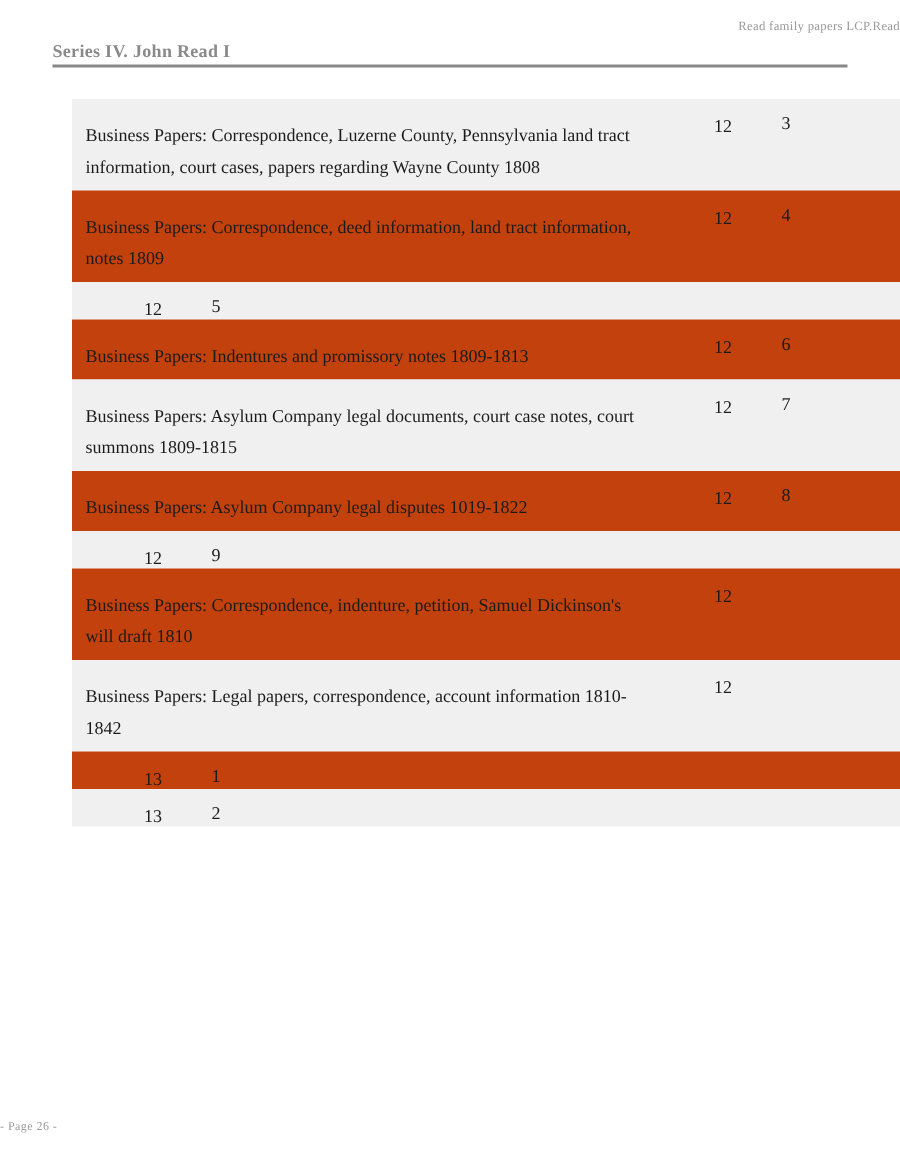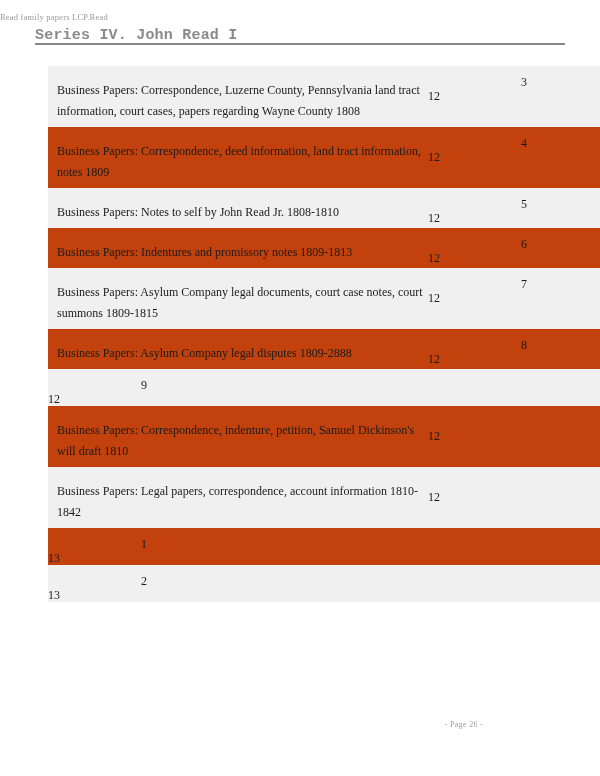--- a/index.html
+++ b/index.html
@@ -8,27 +8,27 @@
     --muted:#9a9a9a;
     --series:#8a8a8a;
     --rule:#888888;
   }
   *{margin:0;padding:0;box-sizing:border-box;}
   html,body{width:600px;height:776px;background:#ffffff;overflow:hidden;}
   body{position:relative;font-family:"Liberation Serif","DejaVu Serif",serif;}
 
   .doc-header-center{
     position:absolute;top:12px;left:0;width:600px;
-    text-align:left;font-size:8.5px;color:var(--muted);
+    text-align:right;font-size:8.5px;color:var(--muted);
     letter-spacing:.2px;
   }
   .series-title{
     position:absolute;top:27px;left:35px;
-    font-family:Liberation Mono, monospace;
-    font-weight:bold;font-size:15px;color:var(--series);
+    font-family:Liberation Serif, serif;
+    font-weight:bold;font-size:12px;color:var(--series);
     letter-spacing:.2px;
   }
   .header-rule{
     position:absolute;top:43px;left:35px;width:530px;height:2px;
     background:var(--rule);border:none;
   }
 
   .folder-table{
     position:absolute;top:66px;left:48px;width:512px;
   }
@@ -36,31 +36,31 @@
     display:flex;align-items:stretch;width:565px;
   }
   .frow.shaded{background:var(--row-shaded);}
   .frow.plain{background:#c2410c;}
   .cell-title{
     width:380px;
     padding:14px 4px 5px 9px;
     font-size:12px;line-height:21px;color:var(--body-text);
   }
   .cell-box{
-    width:60px;padding-top:23px;text-align:left;
+    width:60px;padding-top:11px;text-align:right;
     font-size:12px;line-height:14px;color:var(--body-text);
   }
   .cell-folder{
     width:72px;padding-top:9px;text-align:center;
     font-size:12px;line-height:14px;color:var(--body-text);
   }
 
   .doc-footer{
-    position:absolute;top:720px;left:0;width:483px;
-    text-align:right;font-size:8px;color:var(--muted);
+    position:absolute;top:746px;left:0;width:483px;
+    text-align:left;font-size:8px;color:var(--muted);
     letter-spacing:.3px;
   }
 </style>
 </head>
 <body>
 
 <div class="doc-header-center">Read family papers  LCP.Read</div>
 
 <div class="series-title">Series IV. John Read I</div>
 
@@ -71,36 +71,35 @@
     <div class="cell-title">Business Papers: Correspondence, Luzerne County, Pennsylvania land tract information, court cases, papers regarding Wayne County 1808</div>
     <div class="cell-box">12</div>
     <div class="cell-folder">3</div>
   </div>
     <div class="frow plain">
     <div class="cell-title">Business Papers: Correspondence, deed information, land tract information, notes 1809</div>
     <div class="cell-box">12</div>
     <div class="cell-folder">4</div>
   </div>
     <div class="frow shaded">
-    <div class="cell-title">Business Papers: Notes to self by John Read Jr. 1808-1810</div>
     <div class="cell-box">12</div>
     <div class="cell-folder">5</div>
   </div>
     <div class="frow plain">
     <div class="cell-title">Business Papers: Indentures and promissory notes 1809-1813</div>
     <div class="cell-box">12</div>
     <div class="cell-folder">6</div>
   </div>
     <div class="frow shaded">
     <div class="cell-title">Business Papers: Asylum Company legal documents, court case notes, court summons 1809-1815</div>
     <div class="cell-box">12</div>
     <div class="cell-folder">7</div>
   </div>
     <div class="frow plain">
-    <div class="cell-title">Business Papers: Asylum Company legal disputes 1809-2888</div>
+    <div class="cell-title">Business Papers: Asylum Company legal disputes 1019-1822</div>
     <div class="cell-box">12</div>
     <div class="cell-folder">8</div>
   </div>
     <div class="frow shaded">
     <div class="cell-box">12</div>
     <div class="cell-folder">9</div>
   </div>
     <div class="frow plain">
     <div class="cell-title">Business Papers: Correspondence, indenture, petition, Samuel Dickinson's will draft 1810</div>
     <div class="cell-box">12</div>

